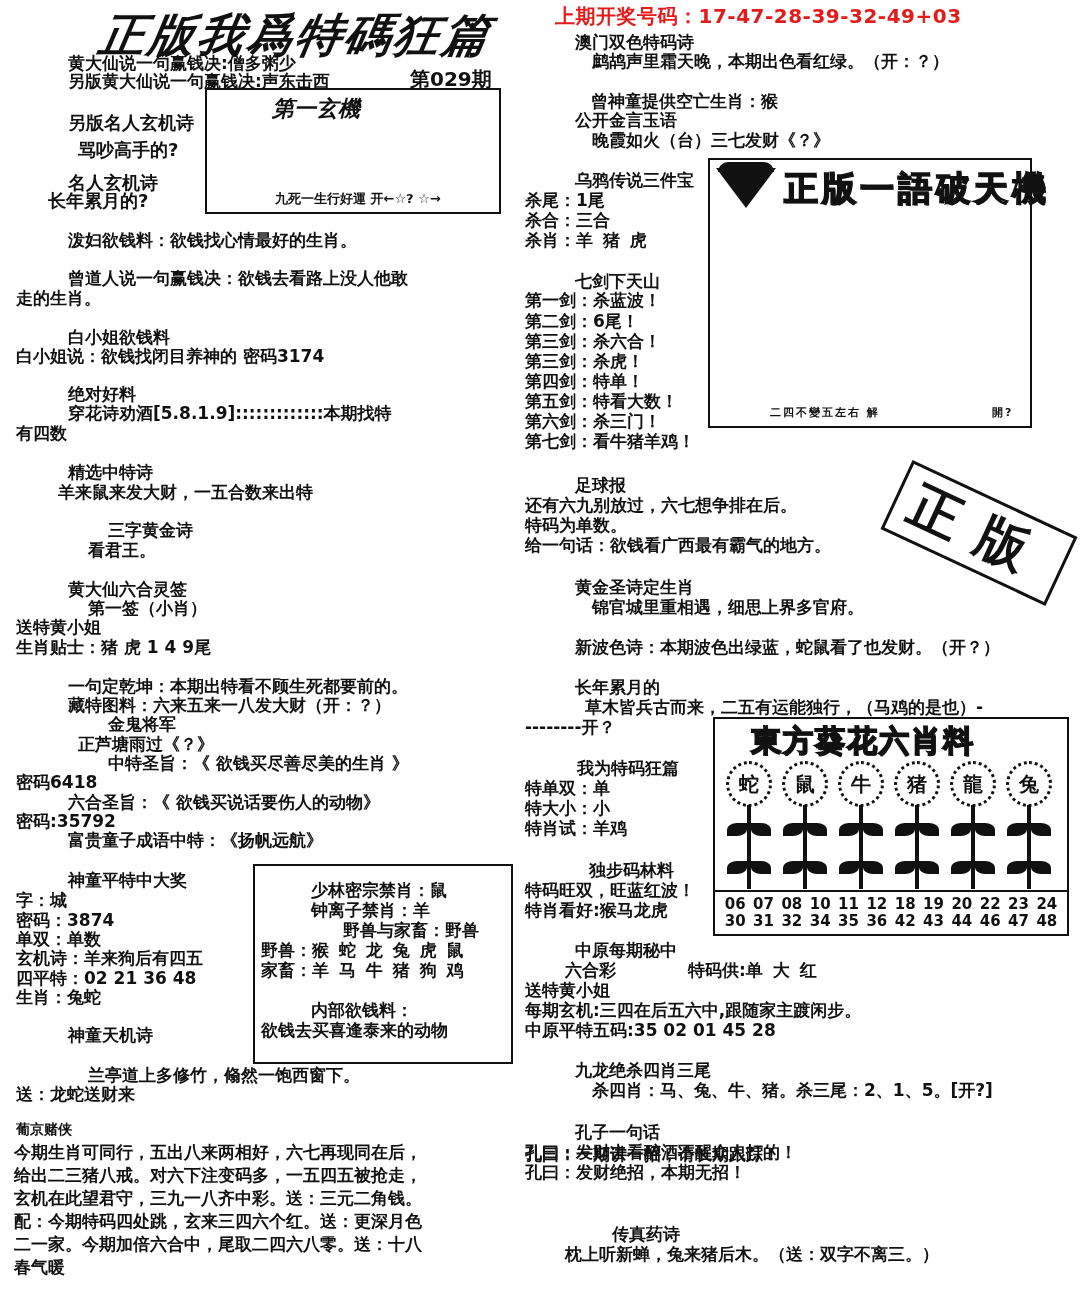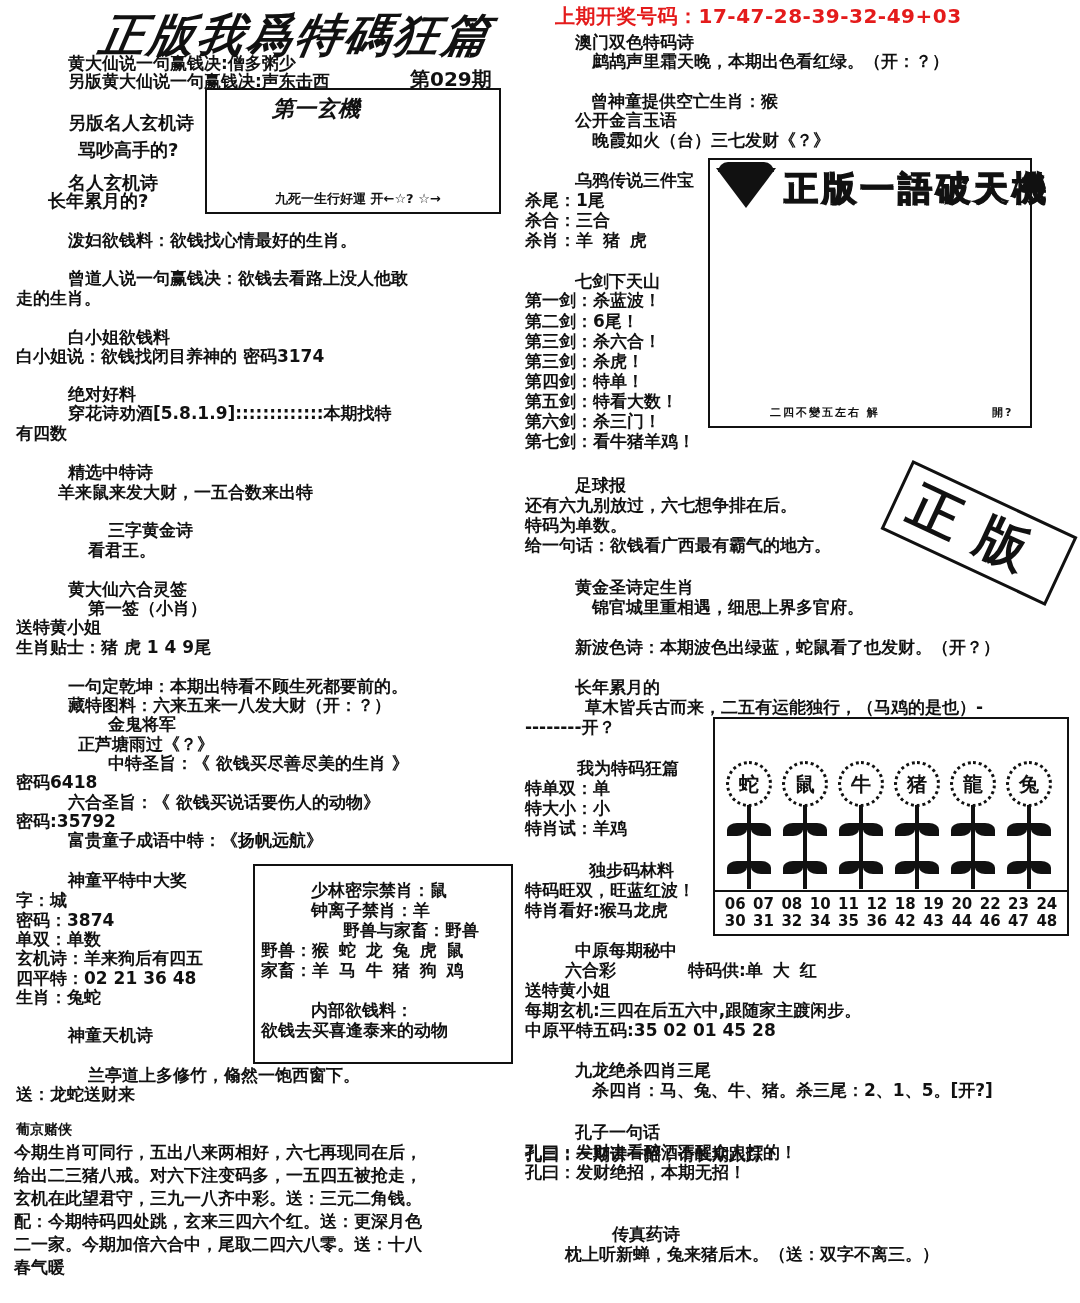--- a/index.html
+++ b/index.html
@@ -148,20 +148,21 @@
 <div class="abs t" style="left:525px;top:515px;">特码为单数。</div>
 <div class="abs t" style="left:525px;top:535px;">给一句话：欲钱看广西最有霸气的地方。</div>
 <div class="abs t" style="left:575px;top:577px;">黄金圣诗定生肖</div>
 <div class="abs t" style="left:592px;top:597px;">锦官城里重相遇，细思上界多官府。</div>
 <div class="abs t" style="left:575px;top:637px;">新波色诗：本期波色出绿蓝，蛇鼠看了也发财。（开？）</div>
 <div class="abs t" style="left:575px;top:677px;">长年累月的</div>
 <div class="abs t" style="left:585px;top:697px;">草木皆兵古而来，二五有运能独行，（马鸡的是也）-</div>
 <div class="abs t" style="left:525px;top:717px;">--------开？</div>
 
 <div class="box" style="left:713px;top:717px;width:352px;height:215px;">
+  <div class="abs outline-title" style="left:36px;top:2px;font-size:30px;letter-spacing:2px;">東方葵花六肖料</div>
   <div class="flower-row">
     <div class="flower">
         <div class="head">蛇</div>
         <div class="stem"></div>
         <div class="leaf" style="left:4px;top:62px;"></div>
         <div class="leaf" style="left:28px;top:62px;transform:scaleX(-1);"></div>
         <div class="leaf" style="left:4px;top:100px;"></div>
         <div class="leaf" style="left:28px;top:100px;transform:scaleX(-1);"></div>
       </div>
     <div class="flower">

